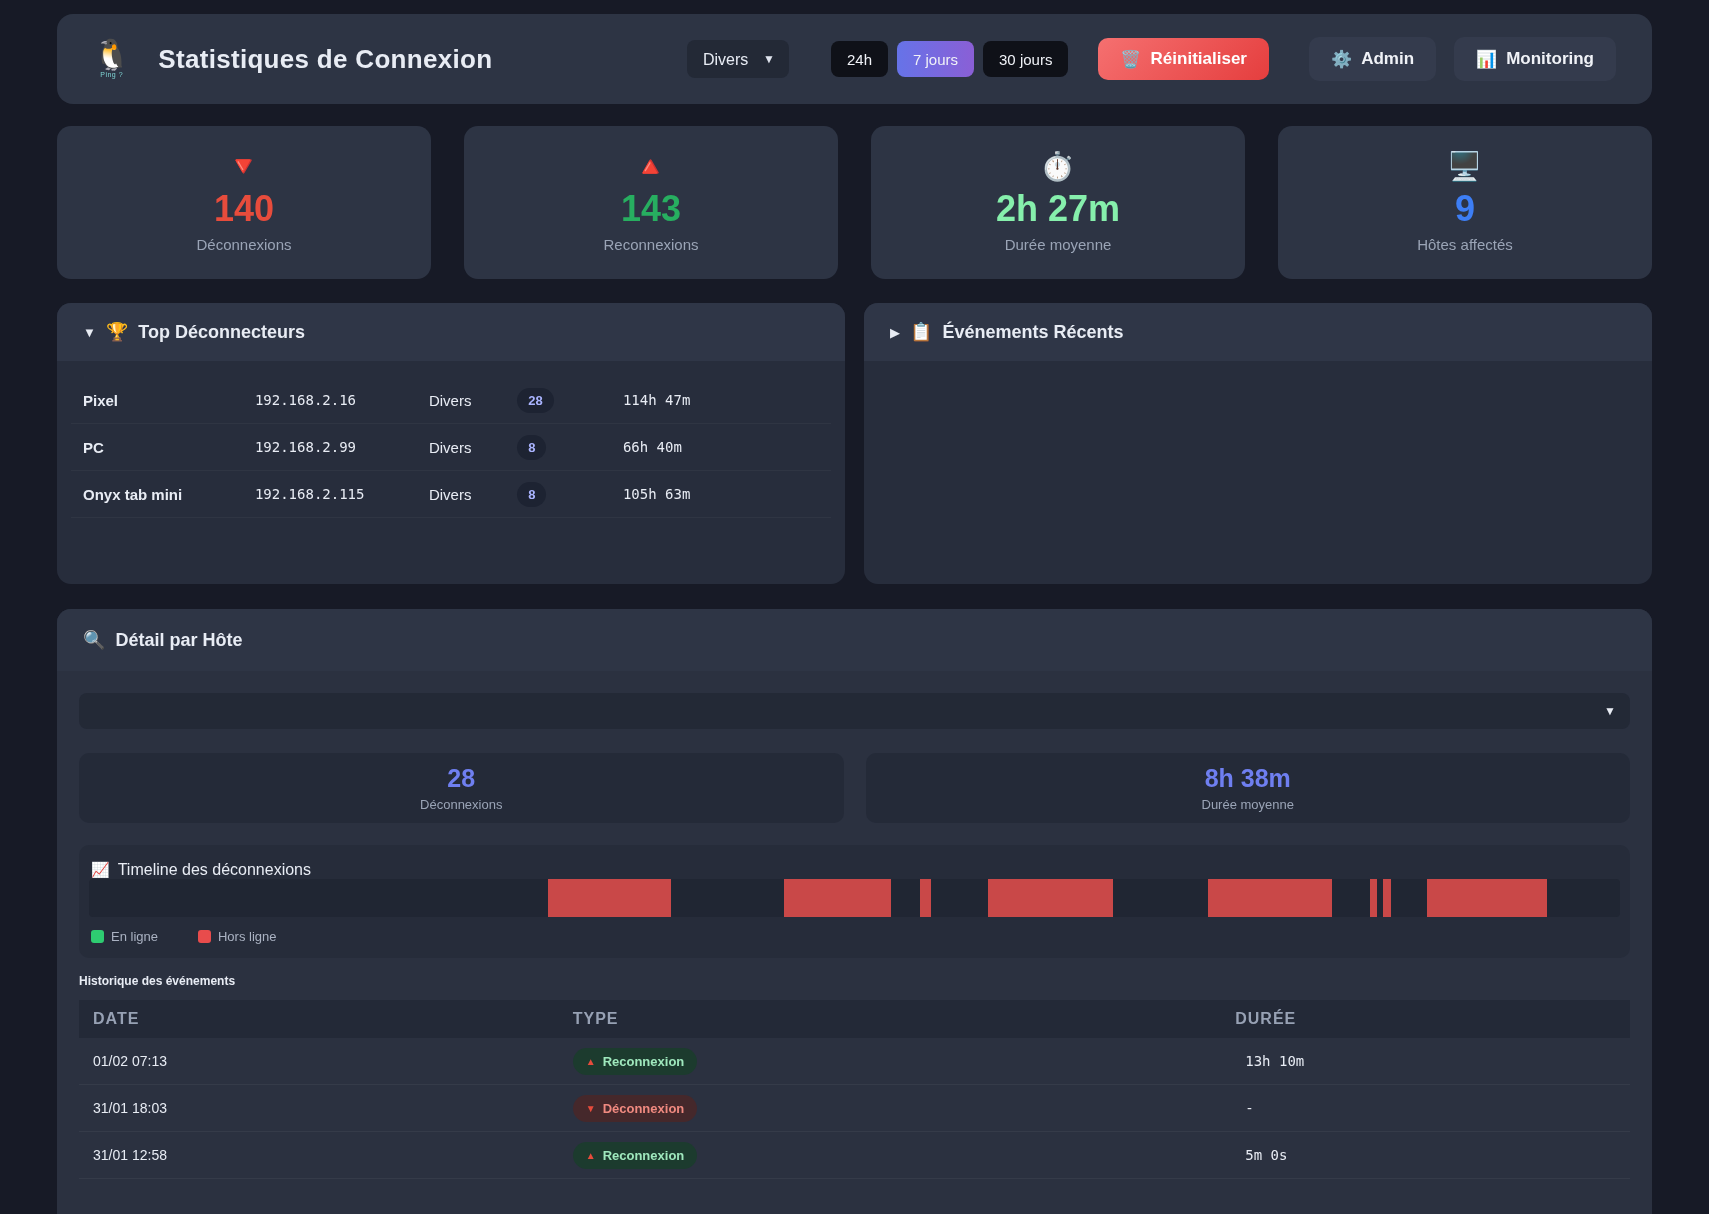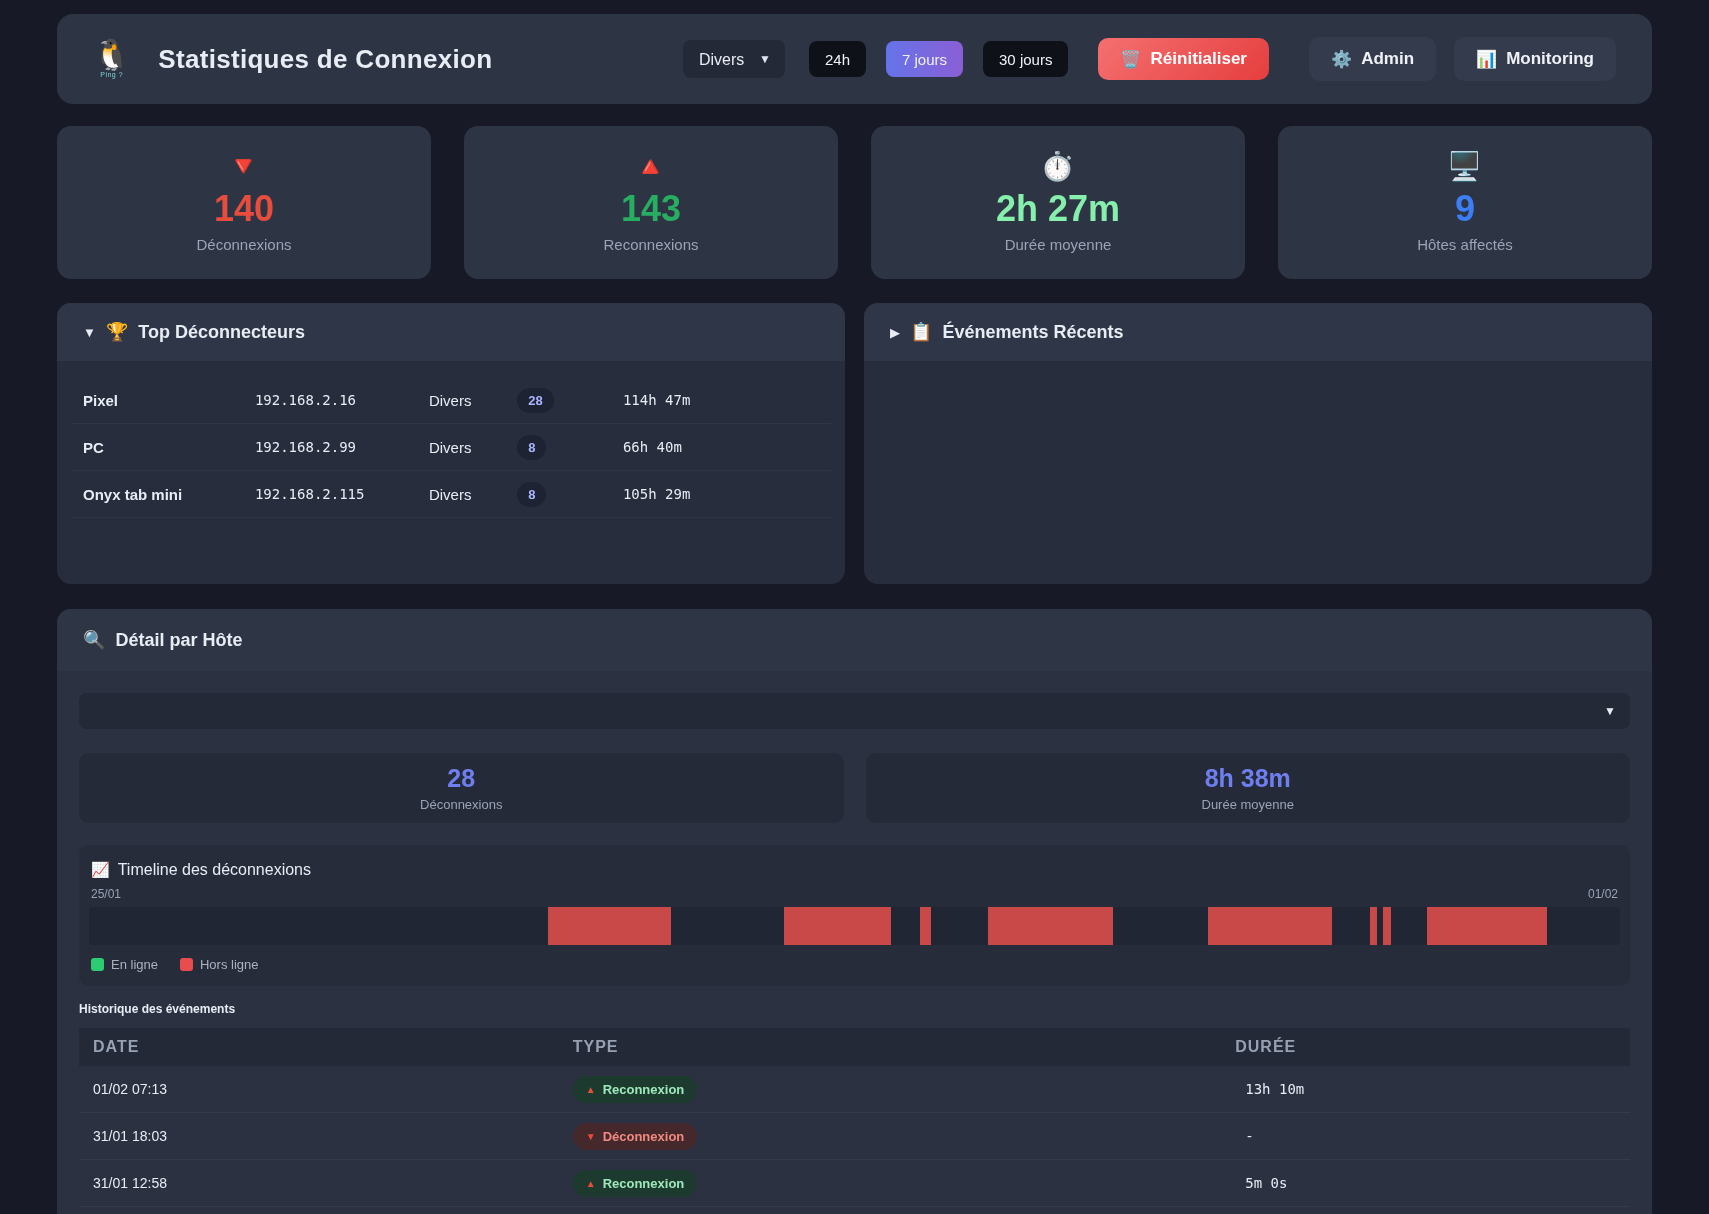--- a/index.html
+++ b/index.html
@@ -25,21 +25,21 @@
     appearance:none; -webkit-appearance:none;
     background:#232936; color:#e8ecf4; border:none; border-radius:8px;
     height:38px; padding:0 40px 0 16px; font-size:16px;
     font-family:"Liberation Sans", sans-serif;
   }
   .select-wrap { position:relative; }
   .select-wrap .chev {
     position:absolute; right:14px; top:50%; transform:translateY(-50%);
     font-size:12px; color:#dfe4ee; pointer-events:none;
   }
-  .range-group { display:flex; gap:20px; margin-left:10px; }
+  .range-group { display:flex; gap:9px; margin-left:28px; }
   .range-btn {
     background:#0f1118; color:#f0f2f7; border:none; border-radius:8px;
     height:36px; padding:0 16px; font-size:15px; cursor:pointer;
     font-family:"Liberation Sans", sans-serif;
   }
   .range-btn.active { background:linear-gradient(90deg,#6673e8,#8a5fd6); }
   .reset-btn {
     margin-left:16px; border:none; cursor:pointer;
     background:linear-gradient(135deg,#f57070,#e53e3e);
     color:#fff; font-weight:700; font-size:17px;
@@ -112,21 +112,21 @@
   .mini-label { color:#9aa4b6; font-size:13px; }
 
   
   .timeline-card { background:#262c3a; border-radius:10px; margin-top:22px; padding:16px 10px 14px 10px; }
   .timeline-title-row { display:flex; align-items:center; gap:8px; padding:0 2px; }
   .timeline-title { font-size:16px; font-weight:400; }
   .timeline-emoji { font-size:15px; }
   .timeline-dates { display:flex; justify-content:space-between; color:#9aa4b6; font-size:12px; margin:8px 2px 6px 2px; }
   .timeline-bar { position:relative; height:38px; background:#202633; border-radius:4px; overflow:hidden; }
   .tl-seg { position:absolute; top:0; height:100%; }
-  .timeline-legend { display:flex; gap:22px; margin:12px 2px 0 2px; align-items:center; }
+  .timeline-legend { display:flex; gap:40px; margin:12px 2px 0 2px; align-items:center; }
   .legend-item { display:flex; align-items:center; gap:7px; color:#aab2c2; font-size:13px; }
   .legend-swatch { width:13px; height:13px; border-radius:3px; display:inline-block; }
 
   
   .hist-title { font-size:12px; font-weight:700; margin:16px 0 12px 0; }
   .hist-head, .hist-row { display:grid; grid-template-columns:31.5% 43.5% 25%; align-items:center; }
   .hist-head {
     background:#232937; height:38px; padding:0 14px;
     color:#97a1b4; font-size:16px; font-weight:700; letter-spacing:1px;
   }
@@ -230,21 +230,21 @@
     <span>Divers</span>
     <span><span class="count-badge">8</span></span>
     <span class="mono">66h 40m</span>
   </div>
 
   <div class="tbl-row">
     <span class="host-name">Onyx tab mini</span>
     <span class="mono">192.168.2.115</span>
     <span>Divers</span>
     <span><span class="count-badge">8</span></span>
-    <span class="mono">105h 29m</span>
+    <span class="mono">105h 63m</span>
   </div>
 </div>
     </div>
   </div>
 
   <div class="section-card">
     <div class="section-head">
       <span class="collapse-caret">▶</span>
       <span class="section-emoji">📋</span>
       <span class="section-title">Événements Récents</span>
@@ -275,24 +275,20 @@
     <span class="mini-value">8h 38m</span>
     <span class="mini-label">Durée moyenne</span>
   </div>
 
 </div>
 
     <div class="timeline-card">
       <div class="timeline-title-row">
         <span class="timeline-emoji">📈</span>
         <span class="timeline-title">Timeline des déconnexions</span>
-      </div>
-      <div class="timeline-dates">
-        <span>25/01</span>
-        <span>01/02</span>
       </div>
       <div class="timeline-bar" id="timeline-bar">
           <div class="tl-seg" style="left: 30%; width: 8%; background: rgb(201, 72, 72);"></div>
           <div class="tl-seg" style="left: 45.4%; width: 7%; background: rgb(201, 72, 72);"></div>
           <div class="tl-seg" style="left: 54.3%; width: 0.7%; background: rgb(201, 72, 72);"></div>
           <div class="tl-seg" style="left: 58.7%; width: 8.2%; background: rgb(201, 72, 72);"></div>
           <div class="tl-seg" style="left: 73.1%; width: 8.1%; background: rgb(201, 72, 72);"></div>
           <div class="tl-seg" style="left: 83.7%; width: 0.45%; background: rgb(201, 72, 72);"></div>
           <div class="tl-seg" style="left: 84.5%; width: 0.55%; background: rgb(201, 72, 72);"></div>
           <div class="tl-seg" style="left: 87.4%; width: 7.8%; background: rgb(201, 72, 72);"></div>

